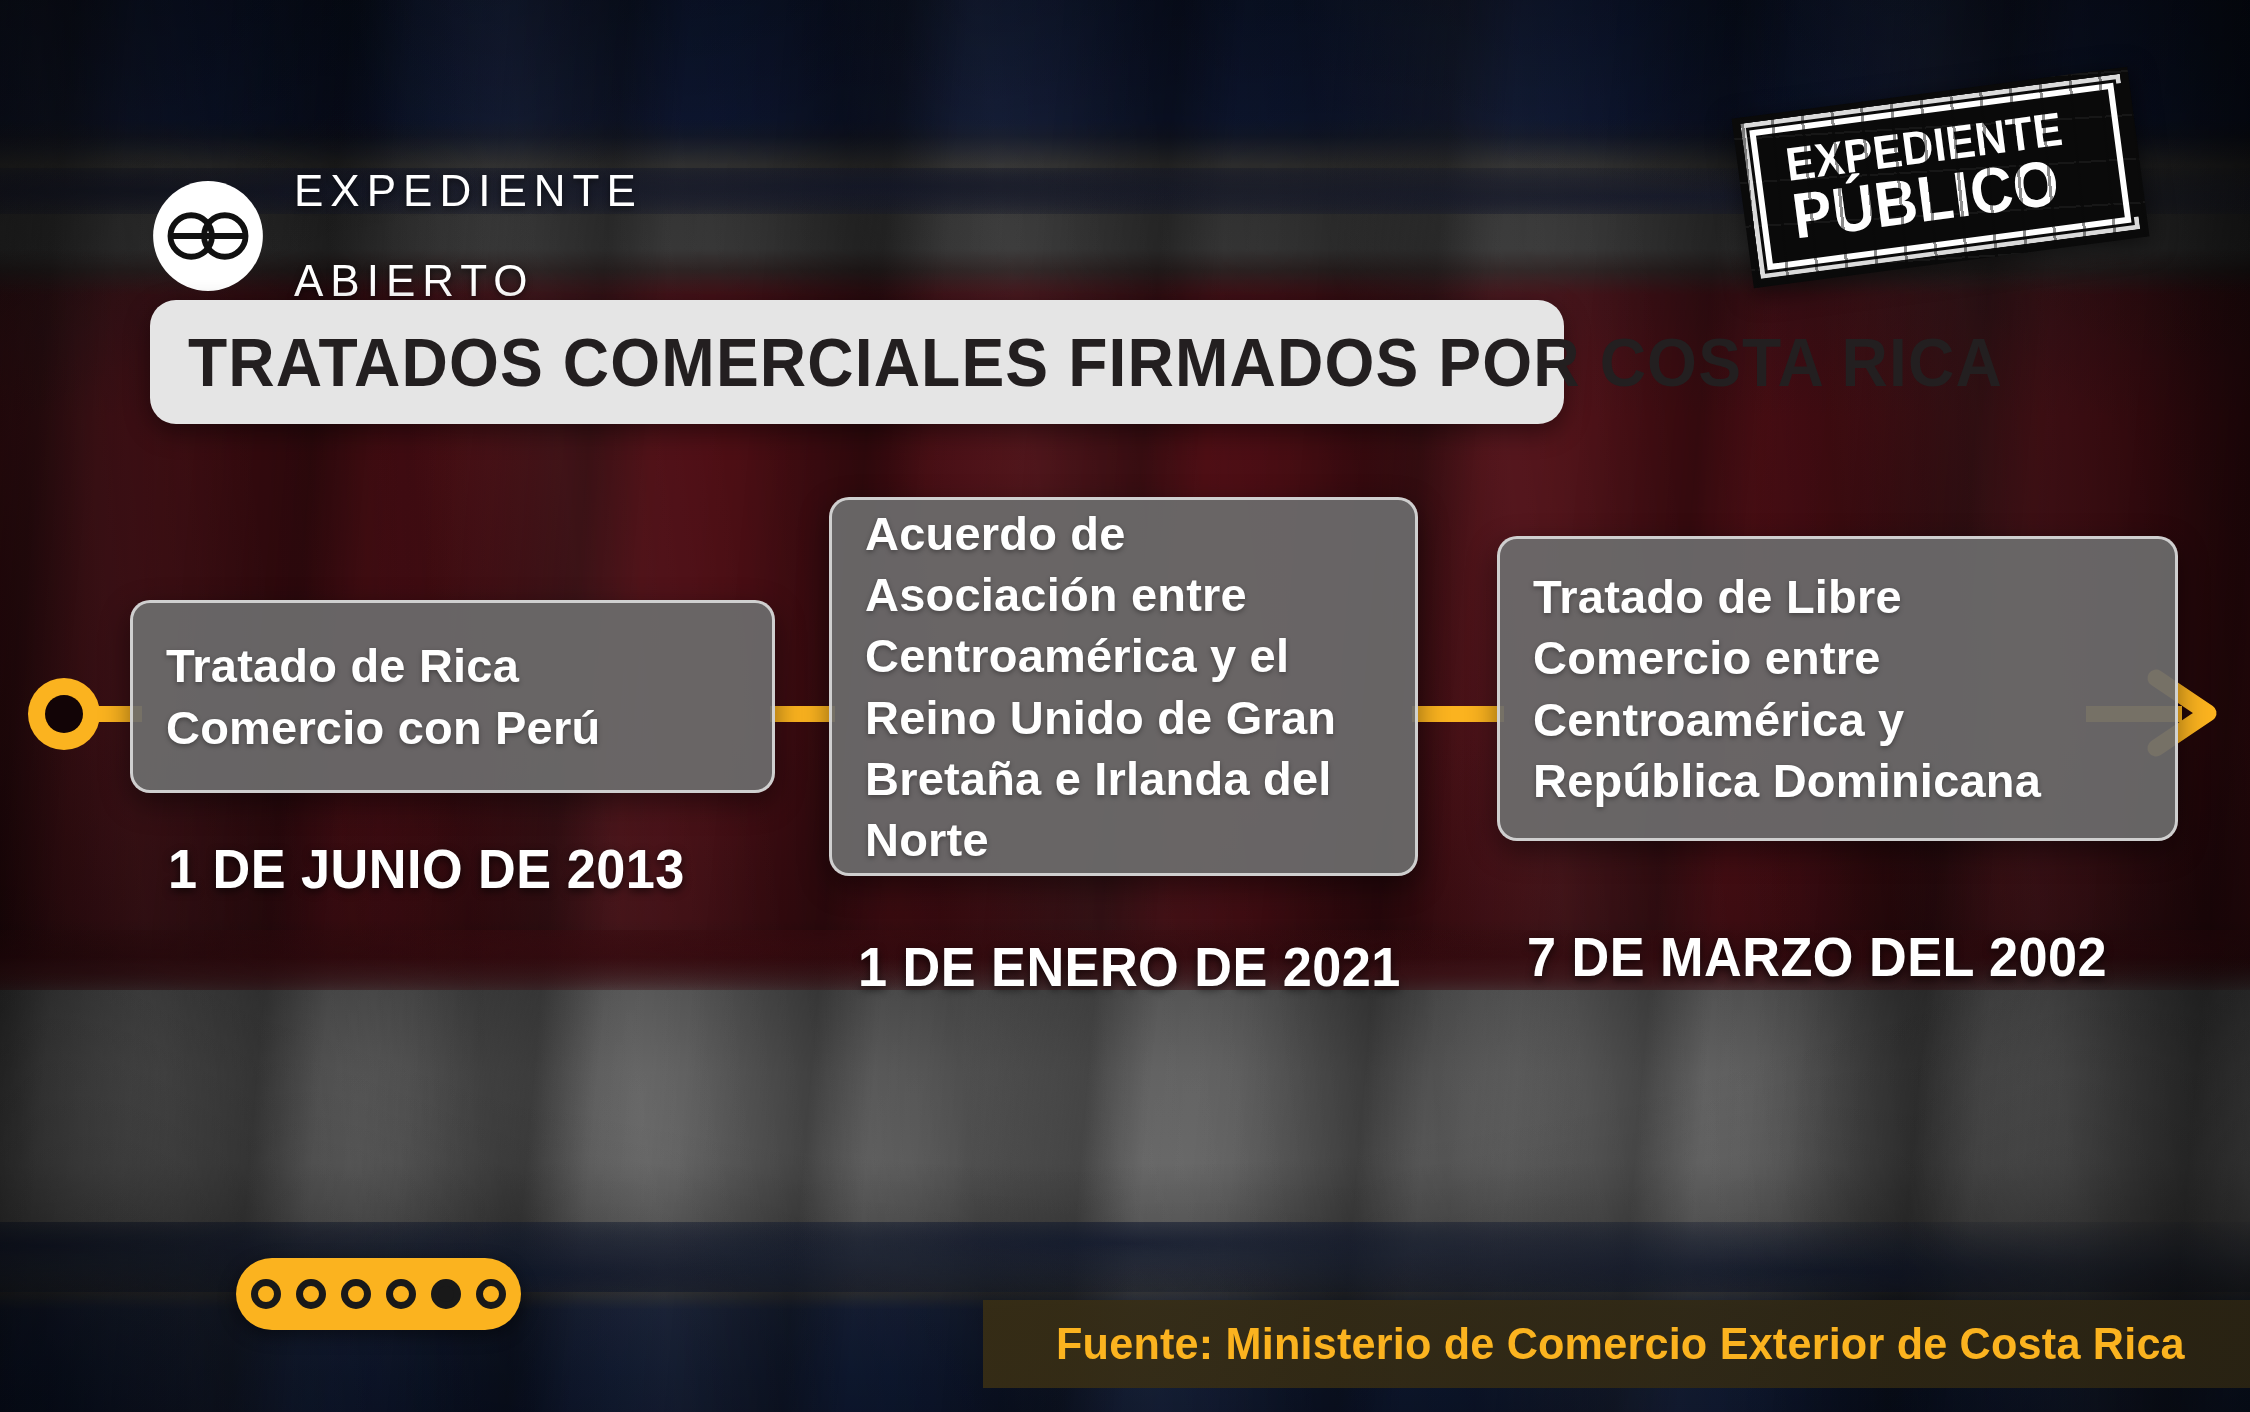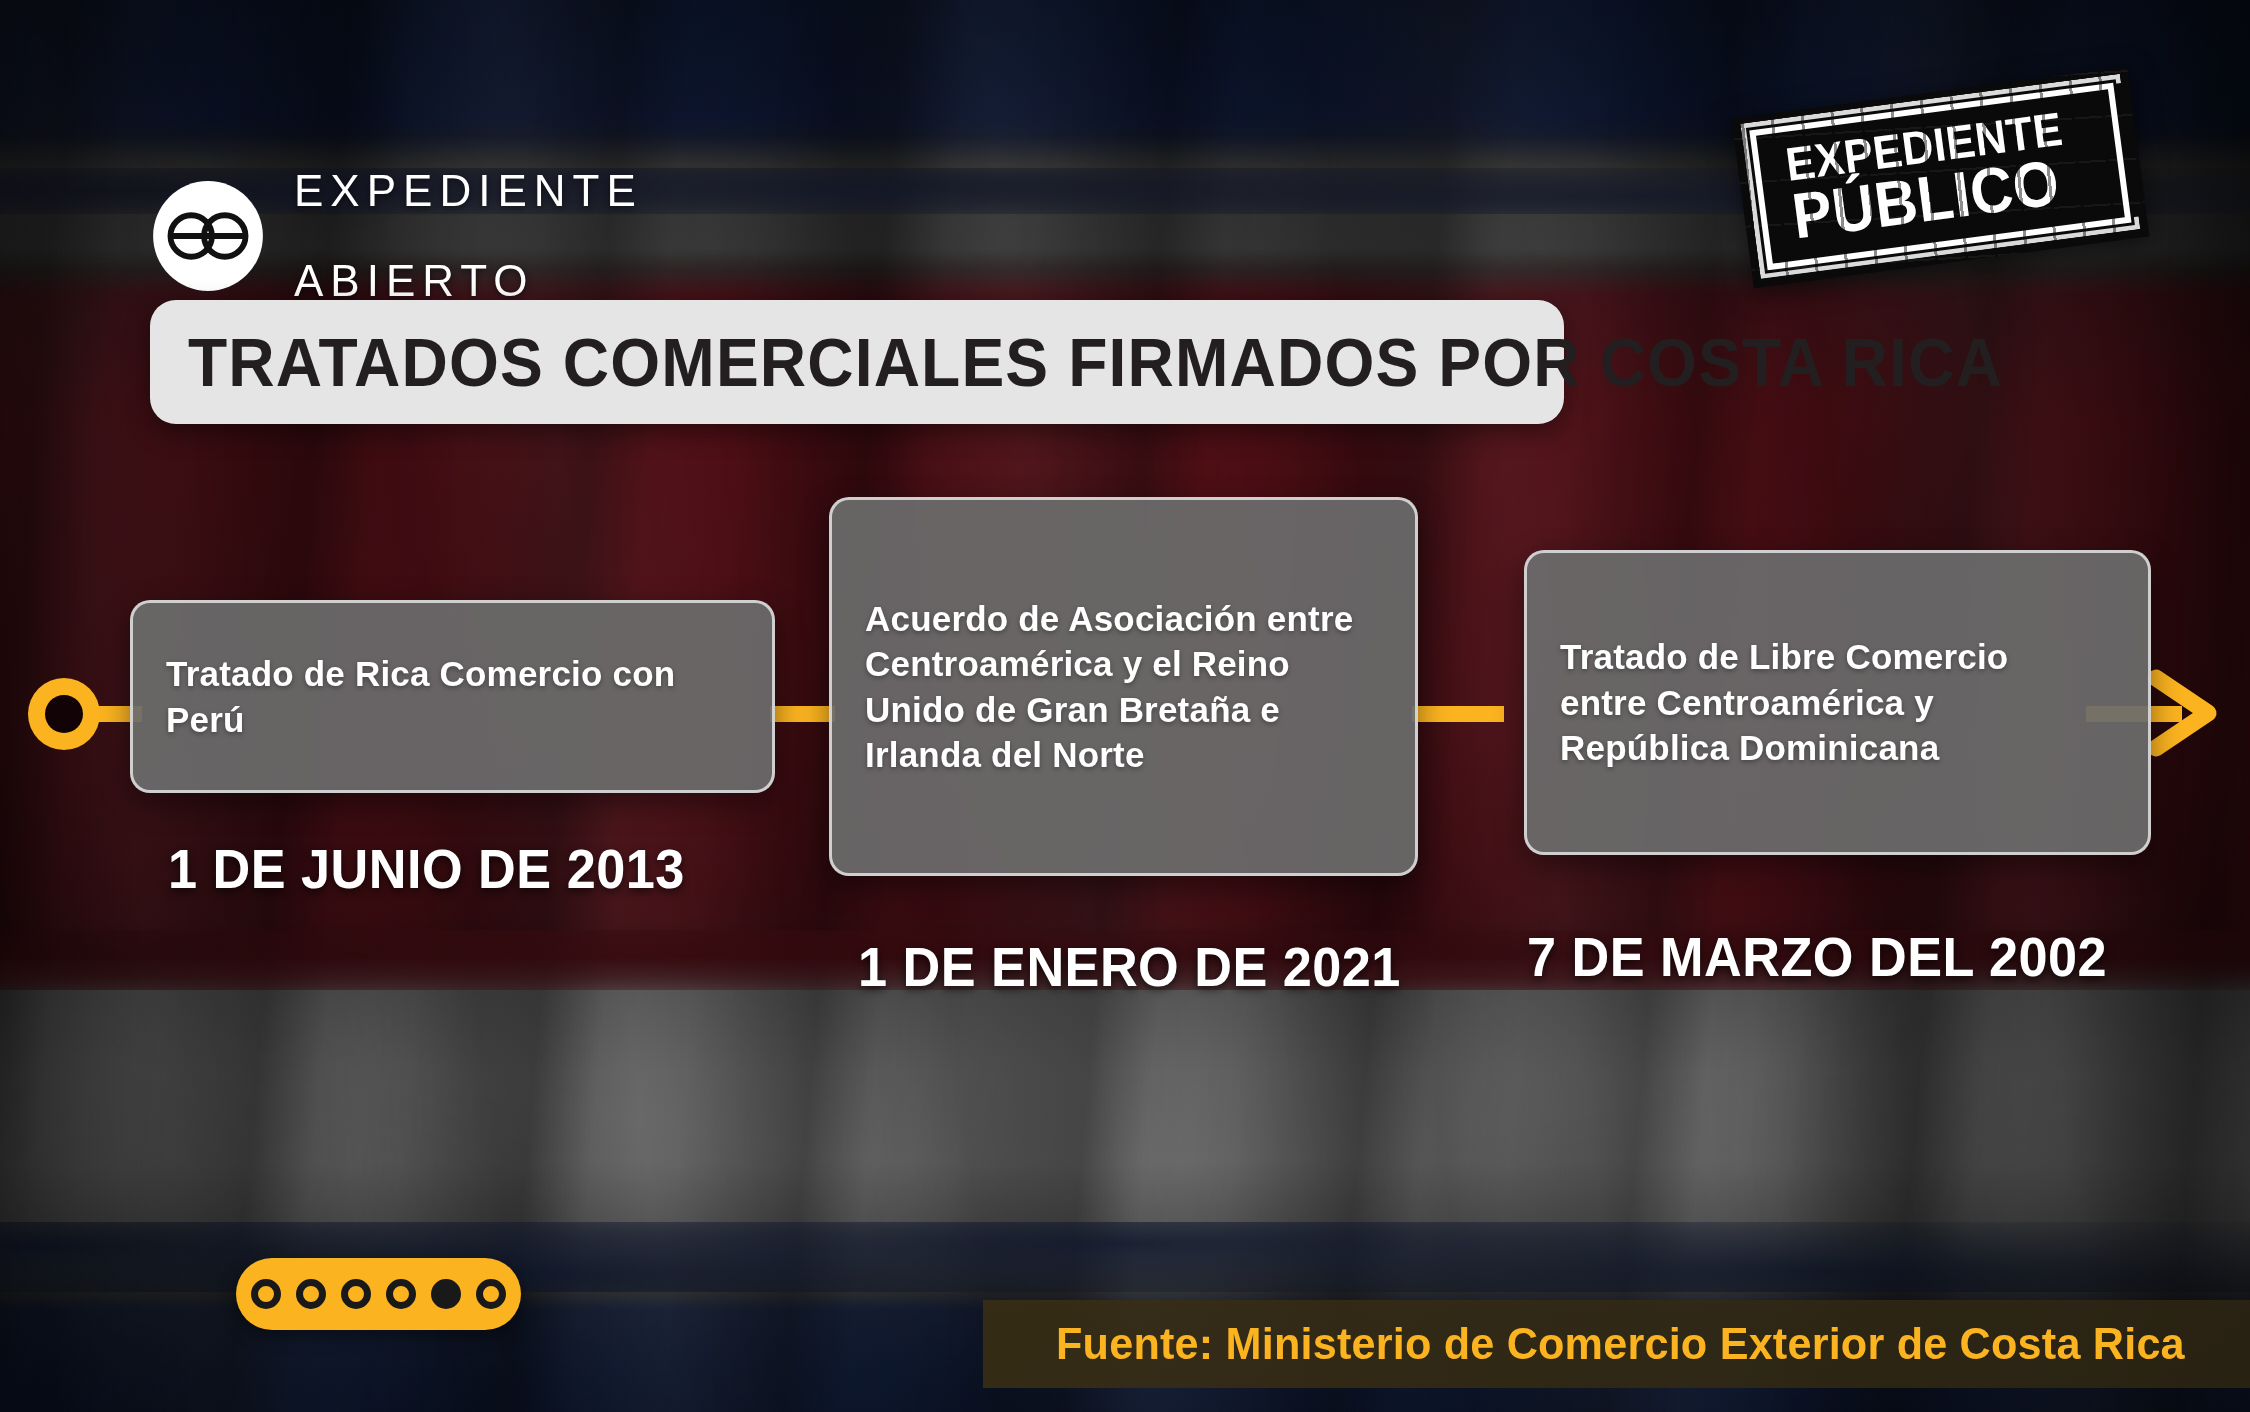--- a/index.html
+++ b/index.html
@@ -213,29 +213,29 @@
     background: rgba(108,108,108,.93);
     border: 3px solid rgba(226,226,226,.85);
     border-radius: 20px;
     box-shadow: 0 10px 30px rgba(0,0,0,.45);
     display: flex; align-items: center;
   }
   .card-text {
     color:#fff;
     font-family: "Liberation Sans Narrow","Liberation Sans", sans-serif;
     font-weight: 700;
-    font-size: 35px;
+    font-size: 47px;
     line-height: 1.30;
     padding: 0 46px 0 33px;
     letter-spacing: .2px;
     text-shadow: 0 2px 5px rgba(0,0,0,.35);
   }
   .card.c1 { left: 130px; top: 600px; width: 645px; height: 193px; }
   .card.c2 { left: 829px; top: 497px; width: 589px; height: 379px; }
-  .card.c3 { left: 1497px; top: 550px; width: 627px; height: 305px; margin-left: 27px; }
+  .card.c3 { left: 1497px; top: 536px; width: 681px; height: 305px; }
 
   .date {
     position: absolute;
     color: #fff;
     font-family: "Liberation Sans Narrow","Liberation Sans", sans-serif;
     font-weight: 700;
     font-size: 55px;
     line-height: 1;
     letter-spacing: .5px;
     text-transform: uppercase;

